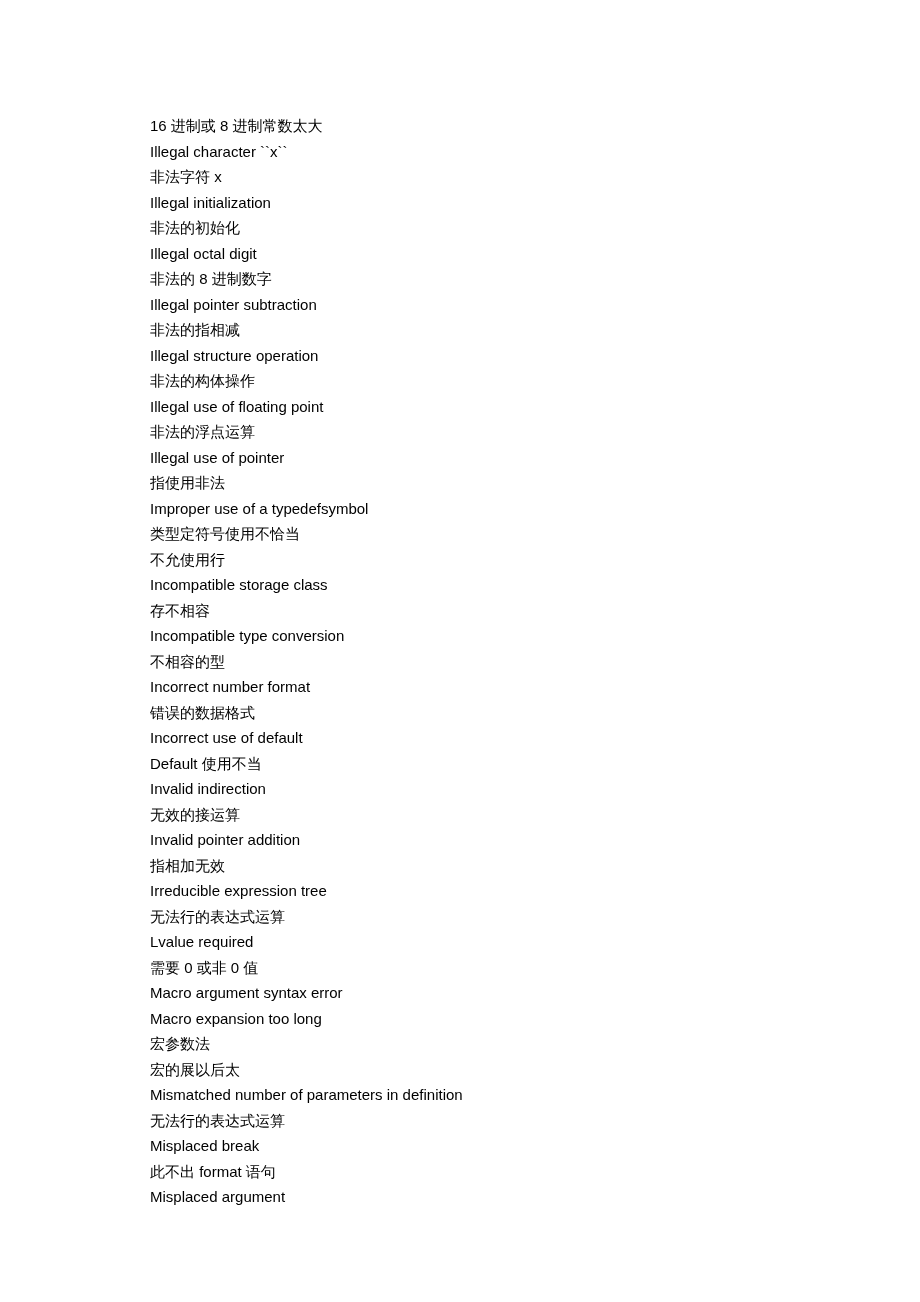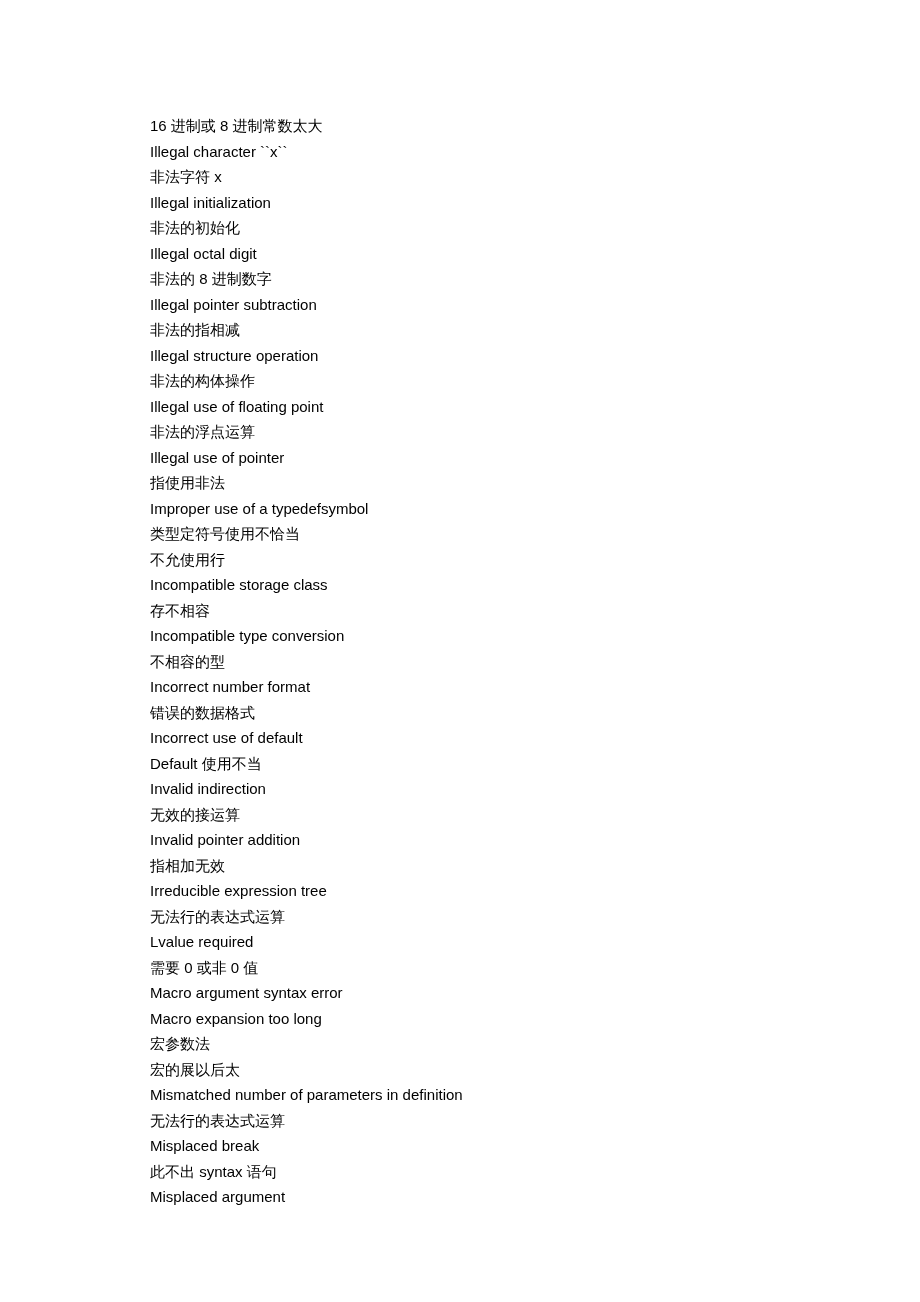--- a/index.html
+++ b/index.html
@@ -59,15 +59,15 @@
   <div class="line">无法行的表达式运算</div>
   <div class="line">Lvalue required</div>
   <div class="line">需要 0 或非 0 值</div>
   <div class="line">Macro argument syntax error</div>
   <div class="line">Macro expansion too long</div>
   <div class="line">宏参数法</div>
   <div class="line">宏的展以后太</div>
   <div class="line">Mismatched number of parameters in definition</div>
   <div class="line">无法行的表达式运算</div>
   <div class="line">Misplaced break</div>
-  <div class="line">此不出 syntax 语句</div>
+  <div class="line">此不出 format 语句</div>
   <div class="line">Misplaced argument</div>
 </div>
 
 </body></html>

